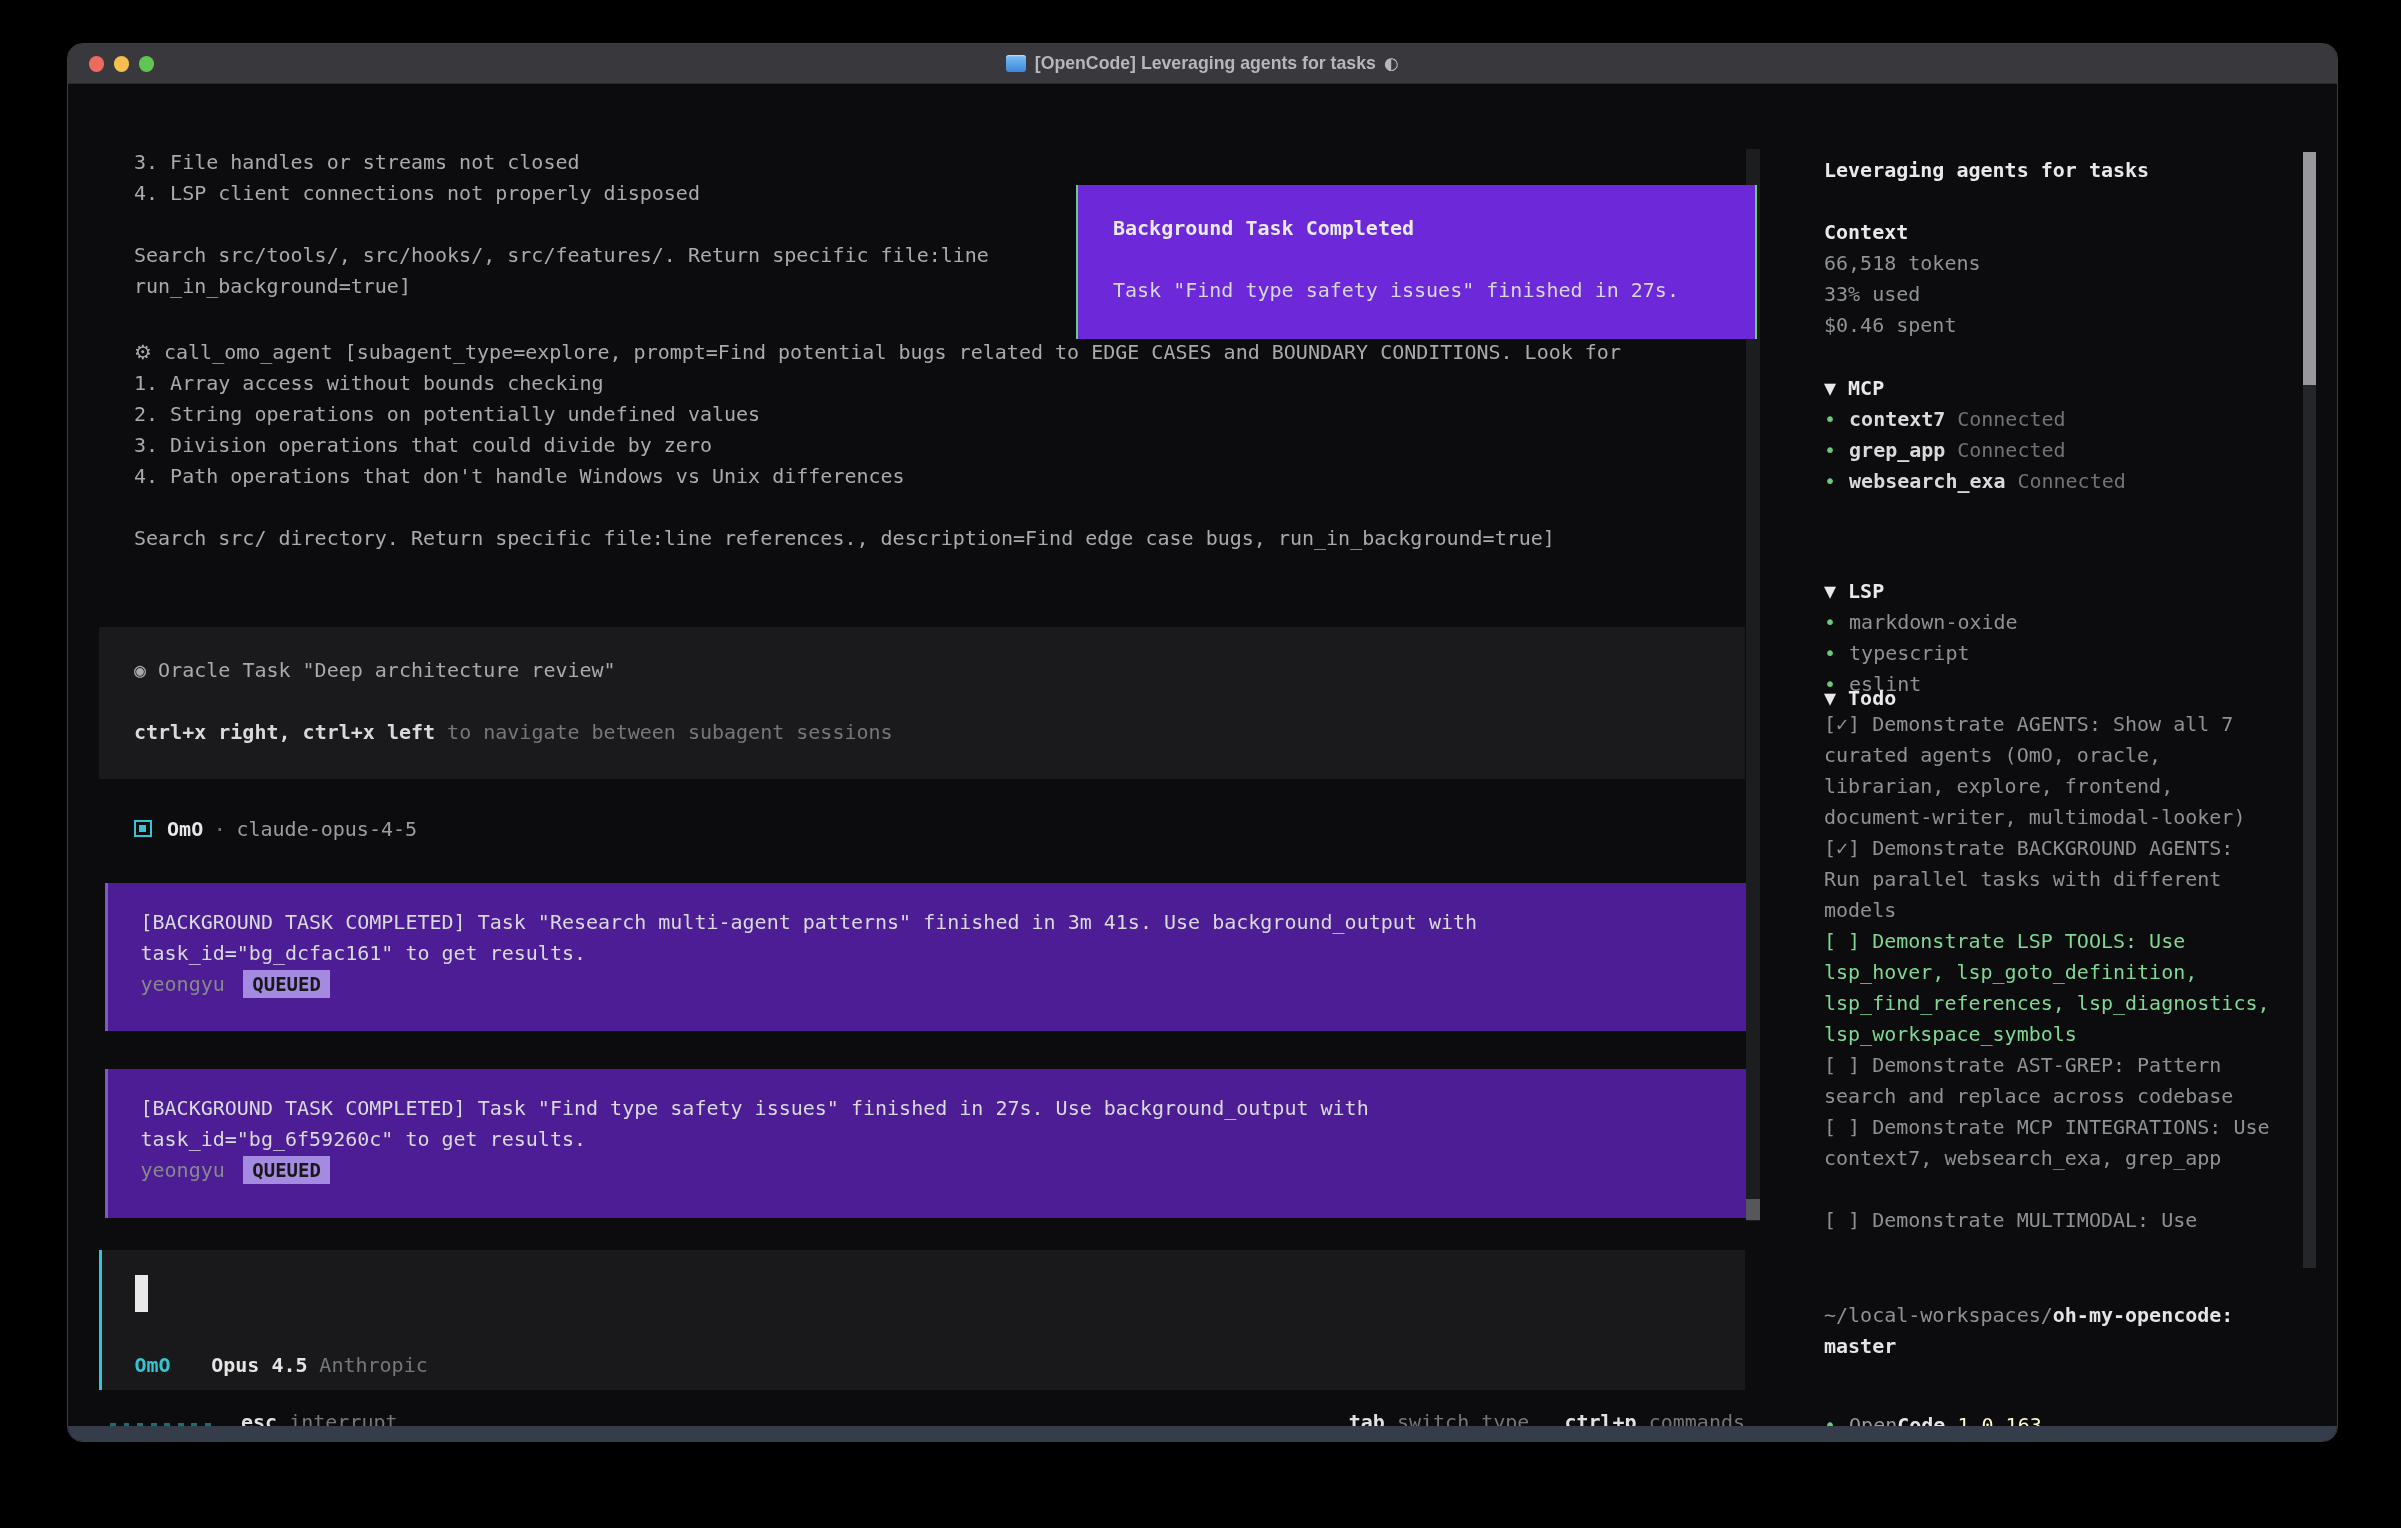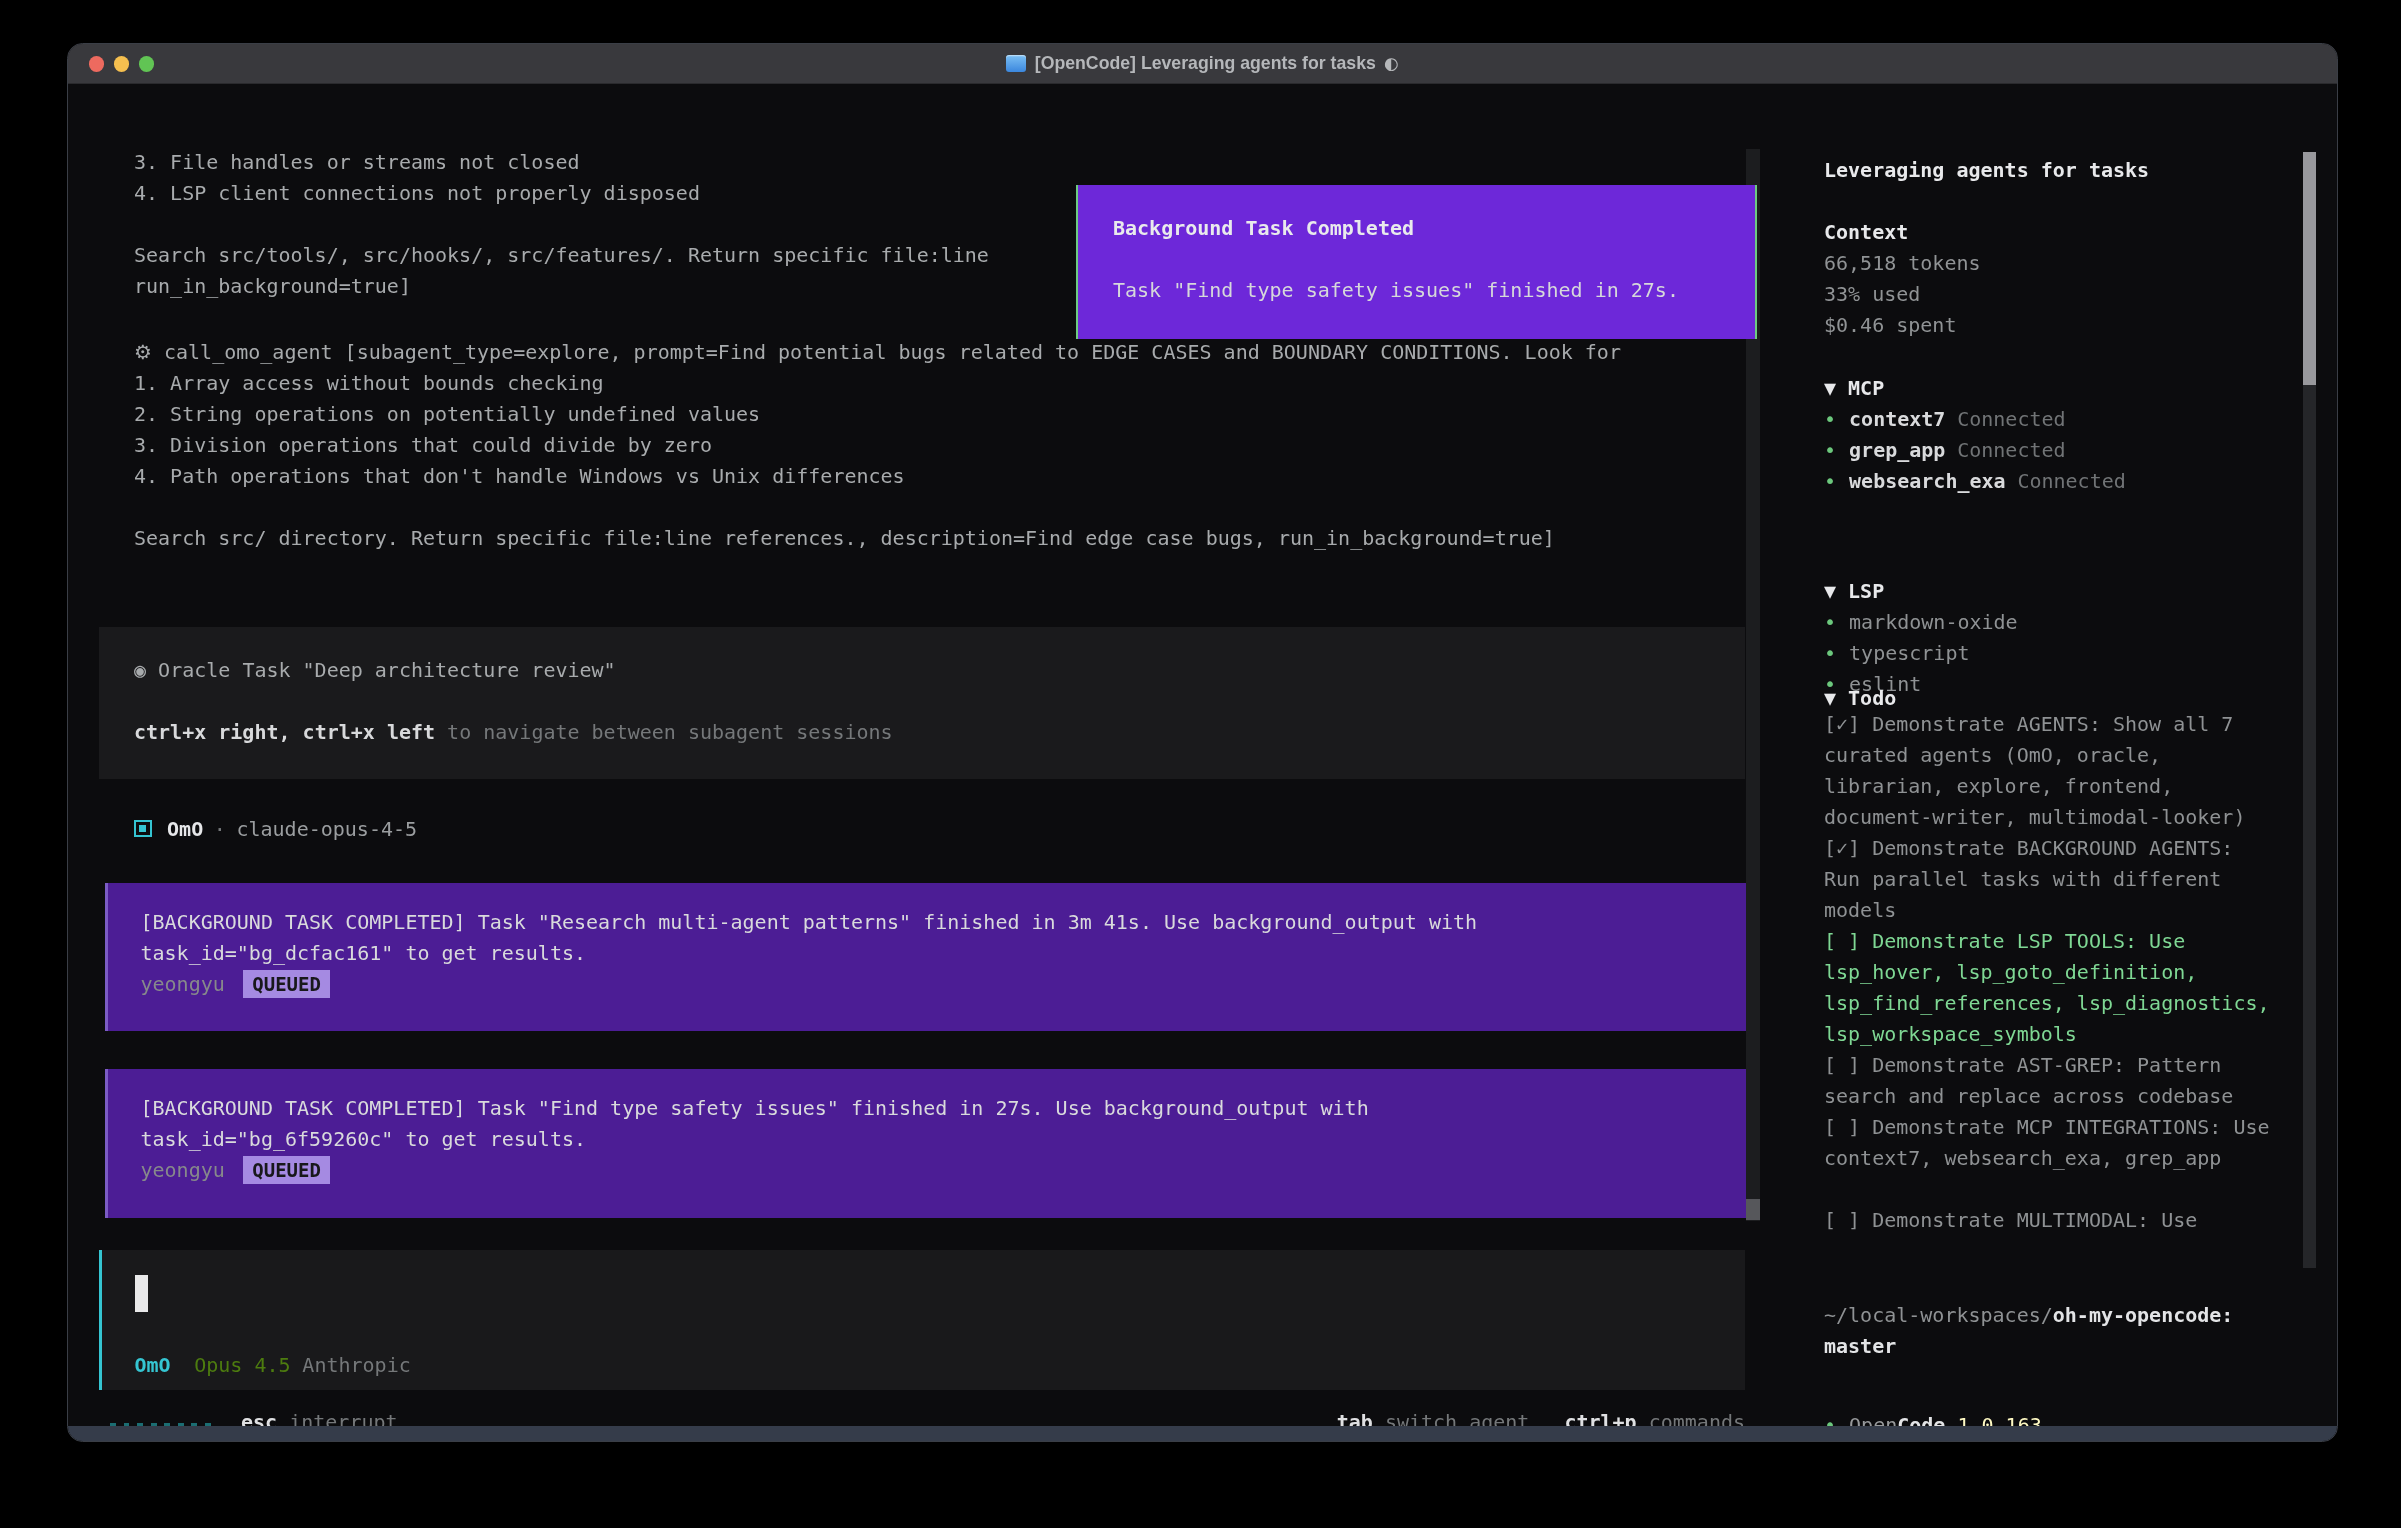--- a/index.html
+++ b/index.html
@@ -65,21 +65,21 @@
   .muser { color:#87898b; font-size:20px; margin-right:18px; }
   .badge { background:var(--badge-bg); color:#18181b; font-weight:bold; font-size:19px; padding:0.6px 9.5px; height:28px; line-height:27px; }
 
   .inputbox {
     position:absolute; left:31px; top:1165px; width:1646px; height:140px;
     background:#19191b; border-left:3px solid var(--cyan);
   }
   .cursor { position:absolute; left:32.5px; top:25px; width:13px; height:37px; background:#e9e9ea; }
   .input-footer { position:absolute; left:32.5px; bottom:13px; display:flex; align-items:baseline; font-size:20px; }
   .if-agent { color:var(--cyan); font-weight:bold; margin-right:23.6px; }
-  .if-model { color:#4d7c0f; font-weight:normal; margin-right:11.8px; }
+  .if-model { color:#e5e5e5; font-weight:bold; margin-right:11.8px;margin-left:17px; }
   .if-provider { color:#75787a; }
 
   .statusbar { position:absolute; left:0; top:1325px; width:1677px; height:31px; font-size:20px; }
   .spinner { position:absolute; left:42px; top:0; height:31px; display:flex; align-items:center; gap:7.7px; }
   .dot { width:5.9px; height:5.9px; background:var(--teal-dot); }
   .esc-group { position:absolute; left:173px; top:0; }
   .right-hints { position:absolute; right:0; top:0; display:flex; gap:35px; }
   .hint span.key { color:#dfe0e2; font-weight:bold; }
   .hint span.lbl { color:#75787a; }
 
@@ -219,21 +219,21 @@
           <span class="dot"></span>
           <span class="dot"></span>
           <span class="dot"></span>
           <span class="dot"></span>
           <span class="dot"></span>
         </div>
       <div class="esc-group hint">
         <span class="key">esc</span> <span class="lbl">interrupt</span>
       </div>
       <div class="right-hints">
-        <div class="hint"><span class="key">tab</span> <span class="lbl">switch agent</span></div>
+        <div class="hint"><span class="key">tab</span> <span class="lbl">switch type</span></div>
         <div class="hint"><span class="key">ctrl+p</span> <span class="lbl">commands</span></div>
       </div>
     </div>
 
     <div class="main-scrollbar">
         <div class="thumb"></div>
       </div>
 
     <div class="sidebar">
       <div class="sb-abs sb-title line">Leveraging agents for tasks</div>

